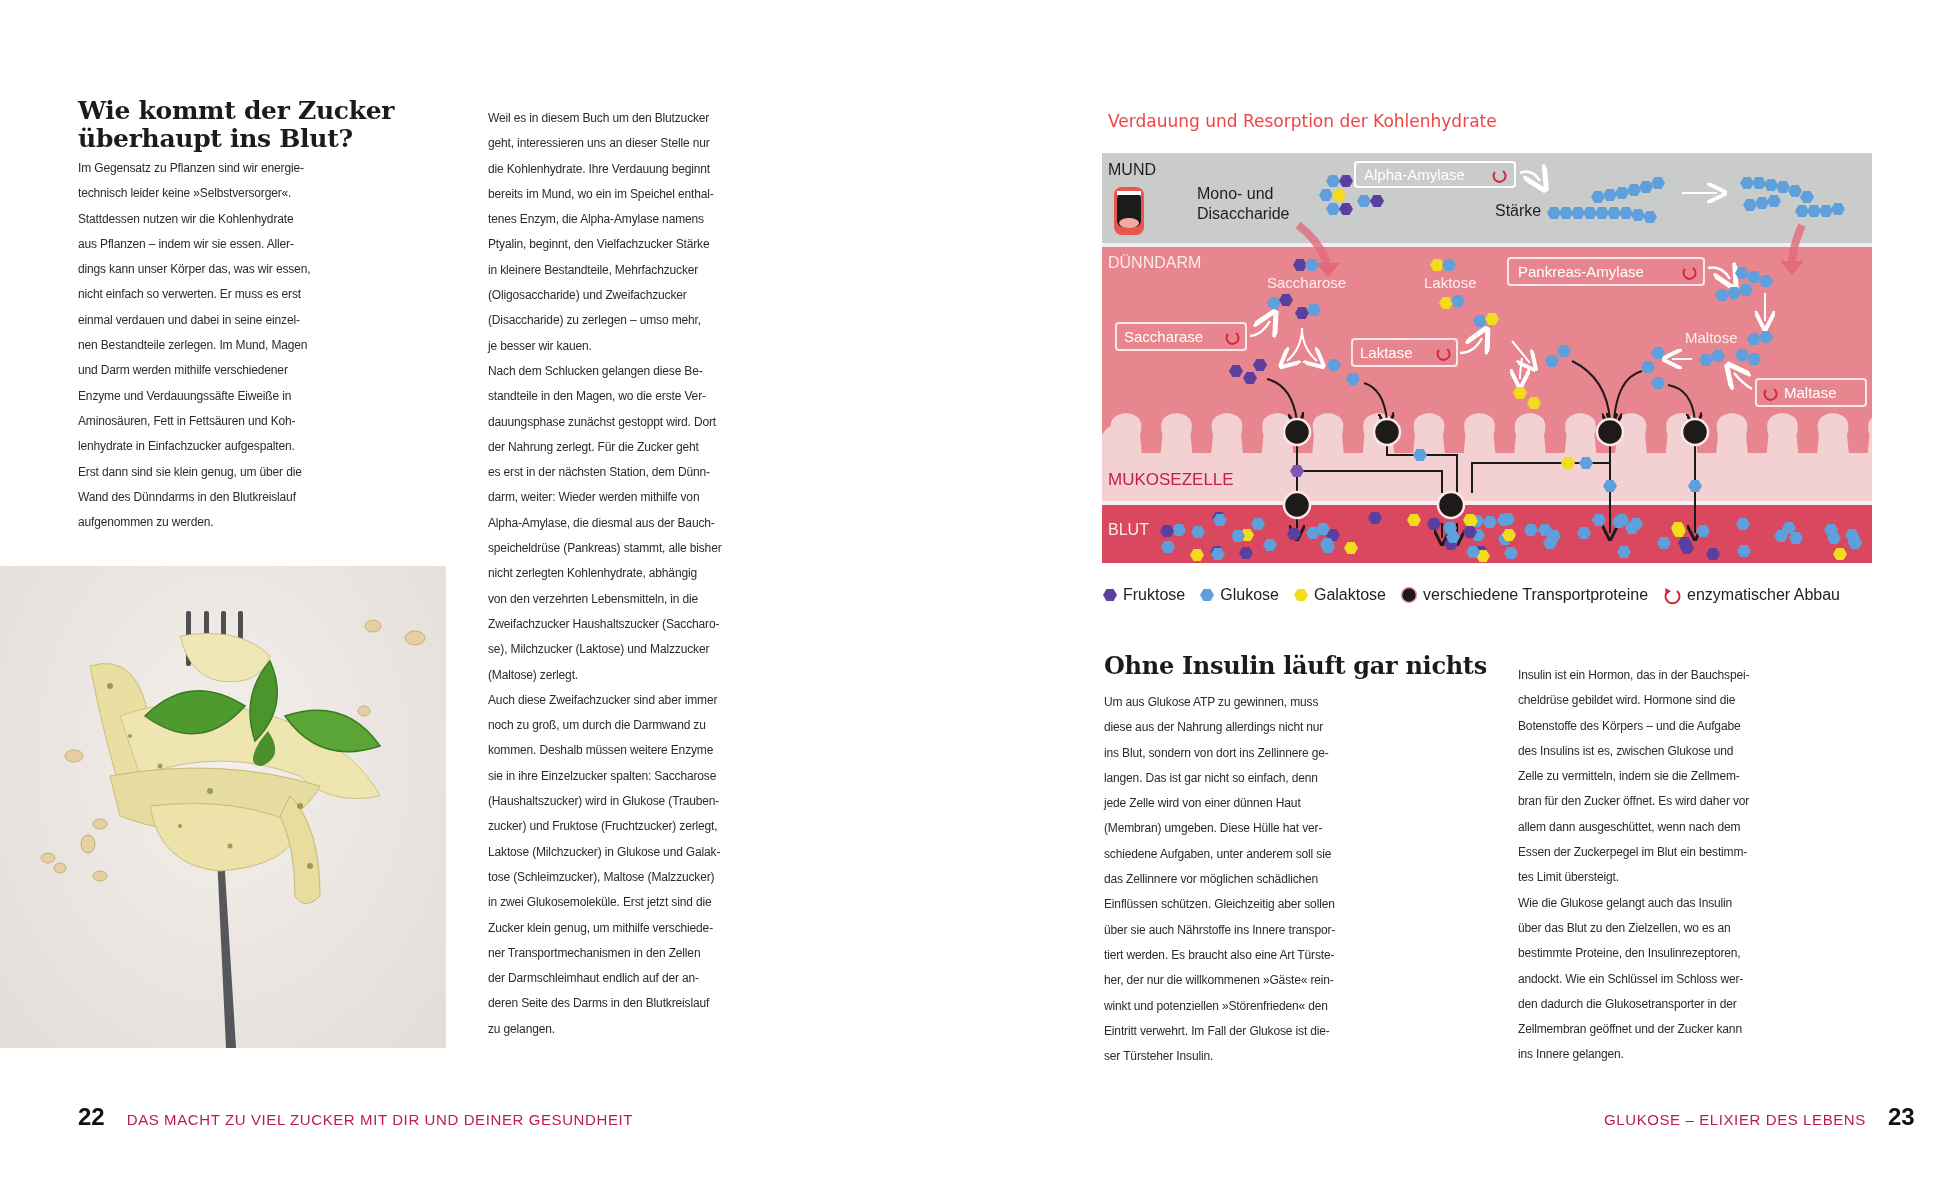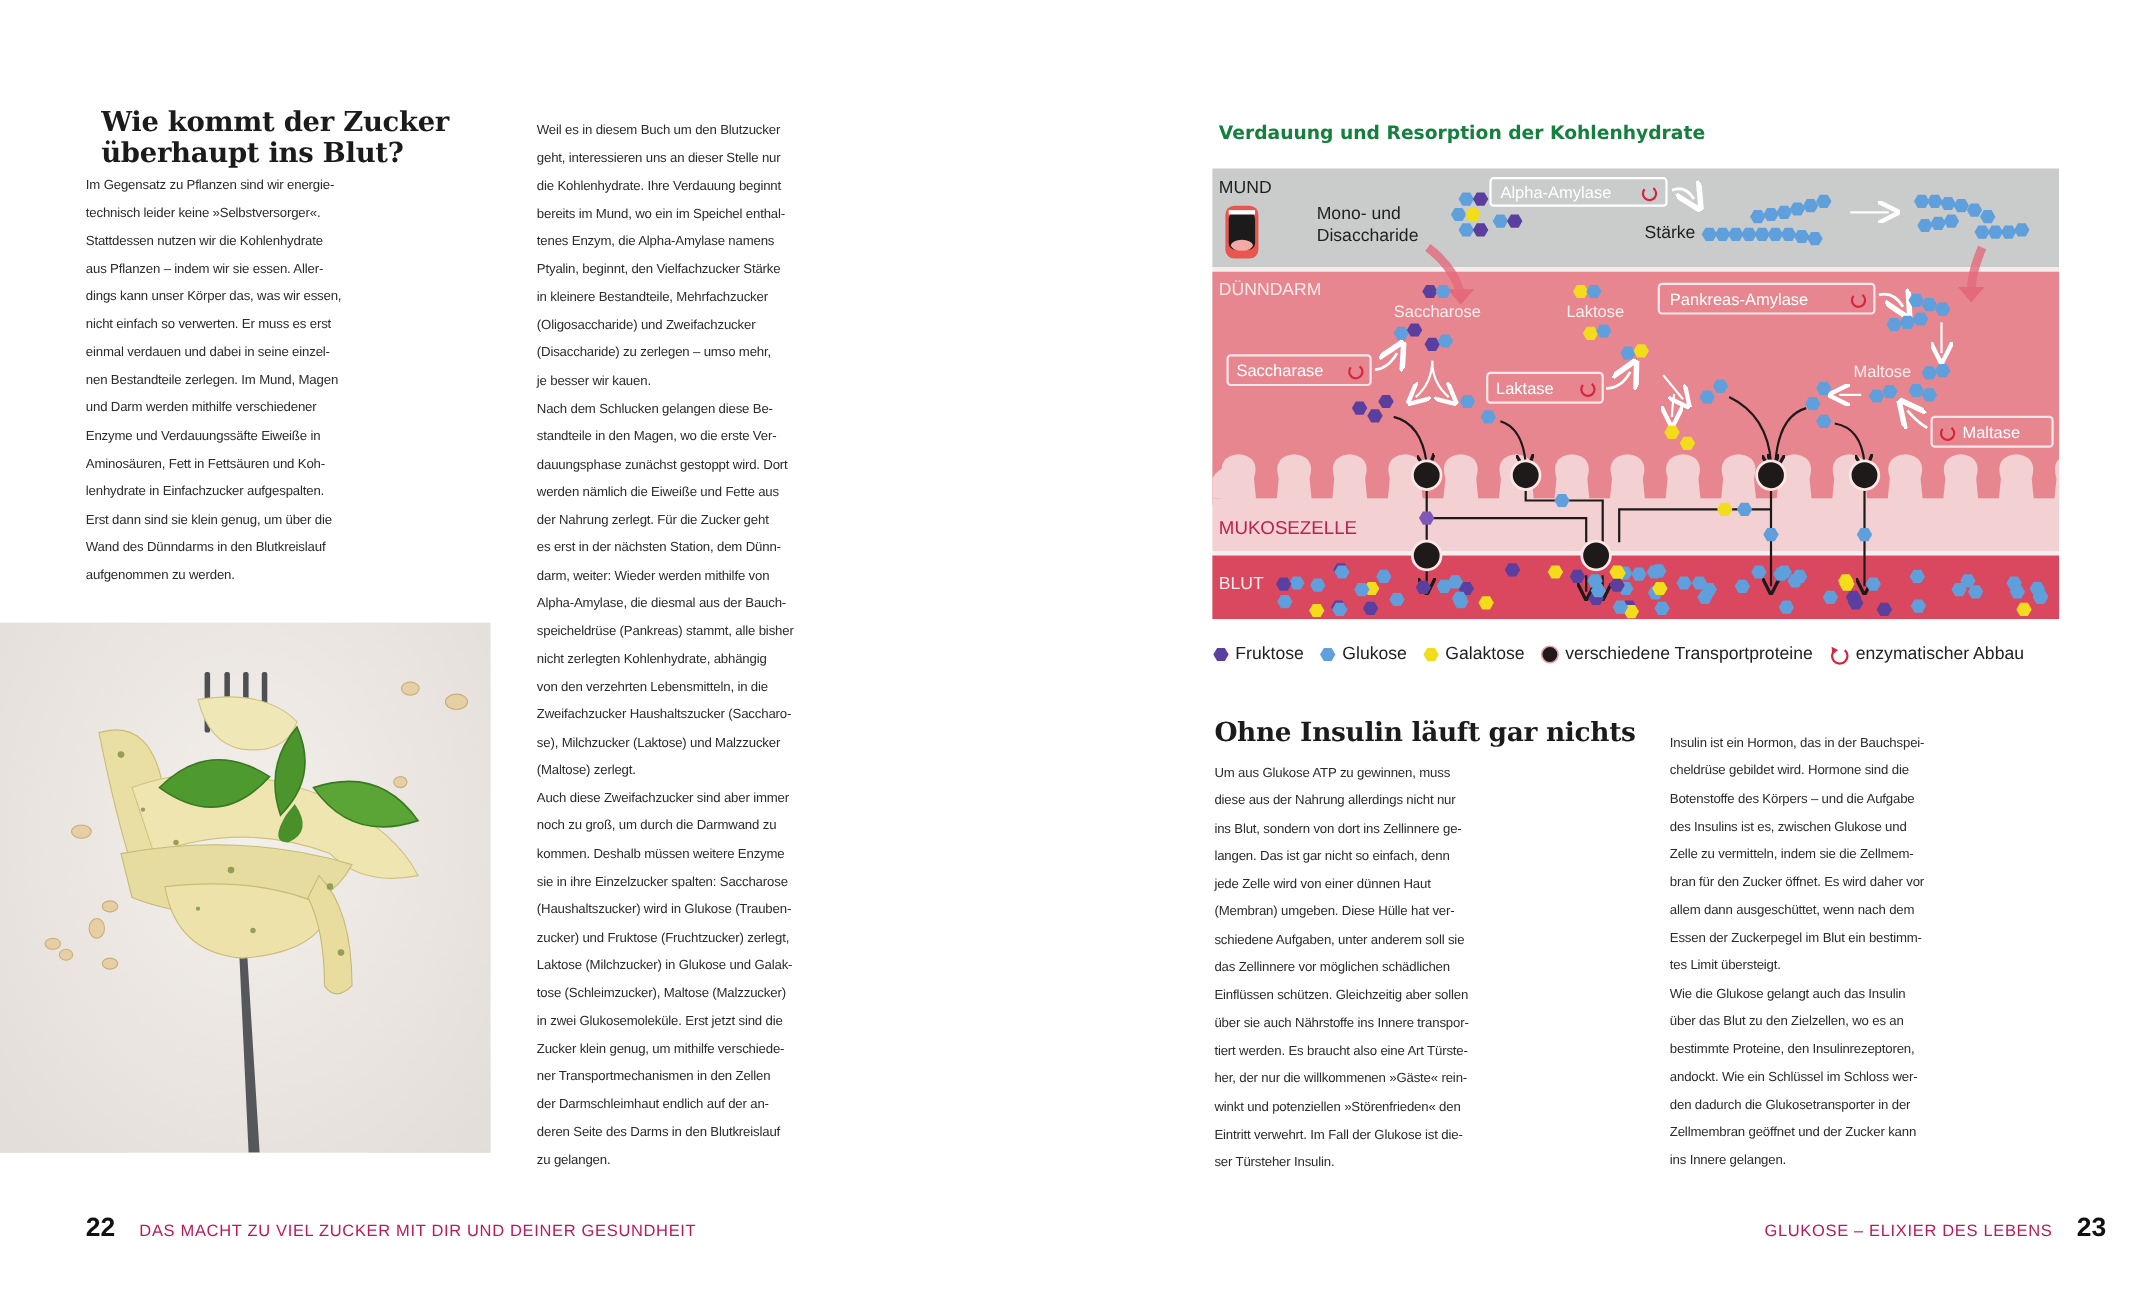--- a/index.html
+++ b/index.html
@@ -3,31 +3,31 @@
 <meta charset="utf-8">
 <style>
   html, body { margin:0; padding:0; }
   body { width:1948px; height:1181px; background:#ffffff; position:relative; overflow:hidden;
          font-family:"Liberation Sans", "DejaVu Sans", sans-serif; color:#2a2a2a; }
   .abs { position:absolute; }
   .heading { font-family:"DejaVu Serif", "Liberation Serif", serif; font-weight:bold; color:#1b1b1b;
              font-size:25px; line-height:28px; letter-spacing:-0.3px; margin:0; }
   .body-text { font-size:12px; line-height:25.3px; color:#2b2b2b; margin:0; letter-spacing:-0.15px; }
   .body-text span { display:block; white-space:nowrap; }
-  .diagram-title { font-family:"DejaVu Sans", sans-serif; font-weight:bold; font-size:17px; color:#15803d; }
+  .diagram-title { font-family:"DejaVu Sans", sans-serif; font-weight:normal; font-size:17px; color:#ef4444; }
   .legend { font-size:16px; color:#222; display:flex; align-items:center; gap:6px; white-space:nowrap; }
   .legend .item { display:flex; align-items:center; gap:5px; margin-right:8px; }
   .footer { font-size:15px; letter-spacing:0.6px; color:#be185d; }
   .pagenum { font-family:Liberation Sans, sans-serif; font-weight:bold; font-size:24px; color:#111; }
   .photo { background: radial-gradient(ellipse at 50% 40%, #f3efea 0%, #e9e4df 60%, #e2ddd8 100%); overflow:hidden; }
 </style>
 </head>
 <body>
 
-<h2 class="abs heading" style="left:78px; top:97px;margin-left:14px;">
+<h2 class="abs heading" style="left:78px; top:97px;">
   <span style="display:block">Wie kommt der Zucker</span>
   <span style="display:block">überhaupt ins Blut?</span>
 </h2>
 
 <div class="abs body-text" style="left:78px; top:156px; width:380px;" id="lc1">
     <span>Im Gegensatz zu Pflanzen sind wir energie-</span>
     <span>technisch leider keine »Selbstversorger«.</span>
     <span>Stattdessen nutzen wir die Kohlenhydrate</span>
     <span>aus Pflanzen – indem wir sie essen. Aller-</span>
     <span>dings kann unser Körper das, was wir essen,</span>
@@ -98,21 +98,20 @@
     <span>bereits im Mund, wo ein im Speichel enthal-</span>
     <span>tenes Enzym, die Alpha-Amylase namens</span>
     <span>Ptyalin, beginnt, den Vielfachzucker Stärke</span>
     <span>in kleinere Bestandteile, Mehrfachzucker</span>
     <span>(Oligosaccharide) und Zweifachzucker</span>
     <span>(Disaccharide) zu zerlegen – umso mehr,</span>
     <span>je besser wir kauen.</span>
     <span>Nach dem Schlucken gelangen diese Be-</span>
     <span>standteile in den Magen, wo die erste Ver-</span>
     <span>dauungsphase zunächst gestoppt wird. Dort</span>
-    <span>werden nämlich die Eiweiße und Fette aus</span>
     <span>der Nahrung zerlegt. Für die Zucker geht</span>
     <span>es erst in der nächsten Station, dem Dünn-</span>
     <span>darm, weiter: Wieder werden mithilfe von</span>
     <span>Alpha-Amylase, die diesmal aus der Bauch-</span>
     <span>speicheldrüse (Pankreas) stammt, alle bisher</span>
     <span>nicht zerlegten Kohlenhydrate, abhängig</span>
     <span>von den verzehrten Lebensmitteln, in die</span>
     <span>Zweifachzucker Haushaltszucker (Saccharo-</span>
     <span>se), Milchzucker (Laktose) und Malzzucker</span>
     <span>(Maltose) zerlegt.</span>

